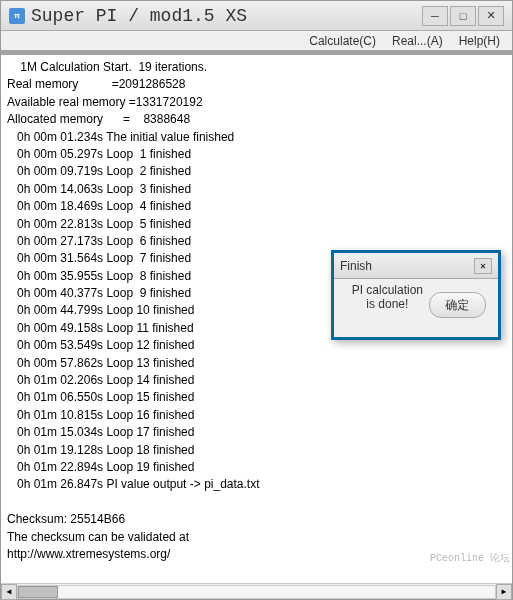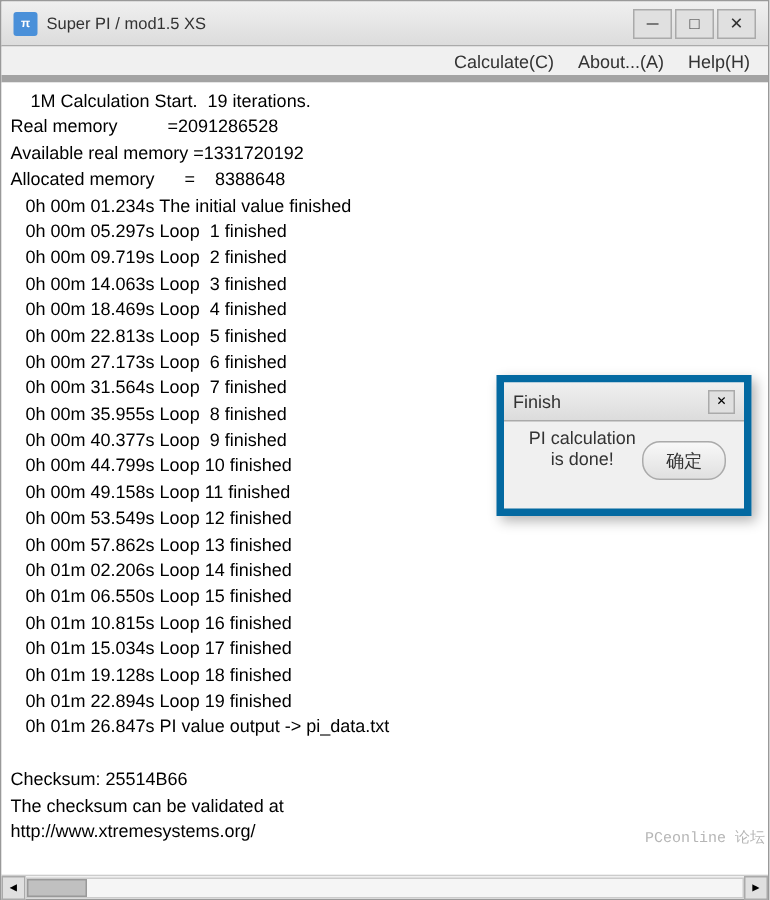--- a/index.html
+++ b/index.html
@@ -45,22 +45,22 @@
       border-radius: 2px;
       display: flex;
       align-items: center;
       justify-content: center;
       font-size: 8px;
       color: white;
       font-weight: bold;
       font-family: Arial, sans-serif;
     }
     .title-text {
-      font-family: Liberation Sans, sans-serif;
-      font-size: 11px;
+      font-family: Liberation Mono, monospace;
+      font-size: 18px;
       color: #333;
     }
     .title-buttons {
       display: flex;
       gap: 2px;
     }
     .title-btn {
       width: 26px;
       height: 20px;
       background: #e0e0e0;
@@ -159,21 +159,21 @@
       position: absolute;
       top: 0; left: 0; right: 0; bottom: 0;
       pointer-events: none;
     }
     .finish-dialog {
       position: absolute;
       top: 195px;
       left: 330px;
       width: 170px;
       background: #f0f0f0;
-      border: 5px solid #0369a1;
+      border: 3px solid #0369a1;
       box-shadow: 3px 3px 8px rgba(0,0,0,0.3);
       pointer-events: all;
     }
     .dialog-title-bar {
       background: linear-gradient(to bottom, #f0f0f0, #dcdcdc);
       height: 26px;
       display: flex;
       align-items: center;
       justify-content: space-between;
       padding: 0 6px;
@@ -237,21 +237,21 @@
     </div>
     <div class="title-buttons">
       <div class="title-btn">─</div>
       <div class="title-btn">□</div>
       <div class="title-btn close">✕</div>
     </div>
   </div>
 
   <div class="menu-bar">
     <div class="menu-item">Calculate(C)</div>
-    <div class="menu-item">About...(A)</div>
+    <div class="menu-item">Real...(A)</div>
     <div class="menu-item">Help(H)</div>
   </div>
 
   <div class="content-area" style="position:relative;">
     <div class="log-text">    1M Calculation Start.  19 iterations.
 Real memory          =2091286528
 Available real memory =1331720192
 Allocated memory      =    8388648
    0h 00m 01.234s The initial value finished
    0h 00m 05.297s Loop  1 finished

